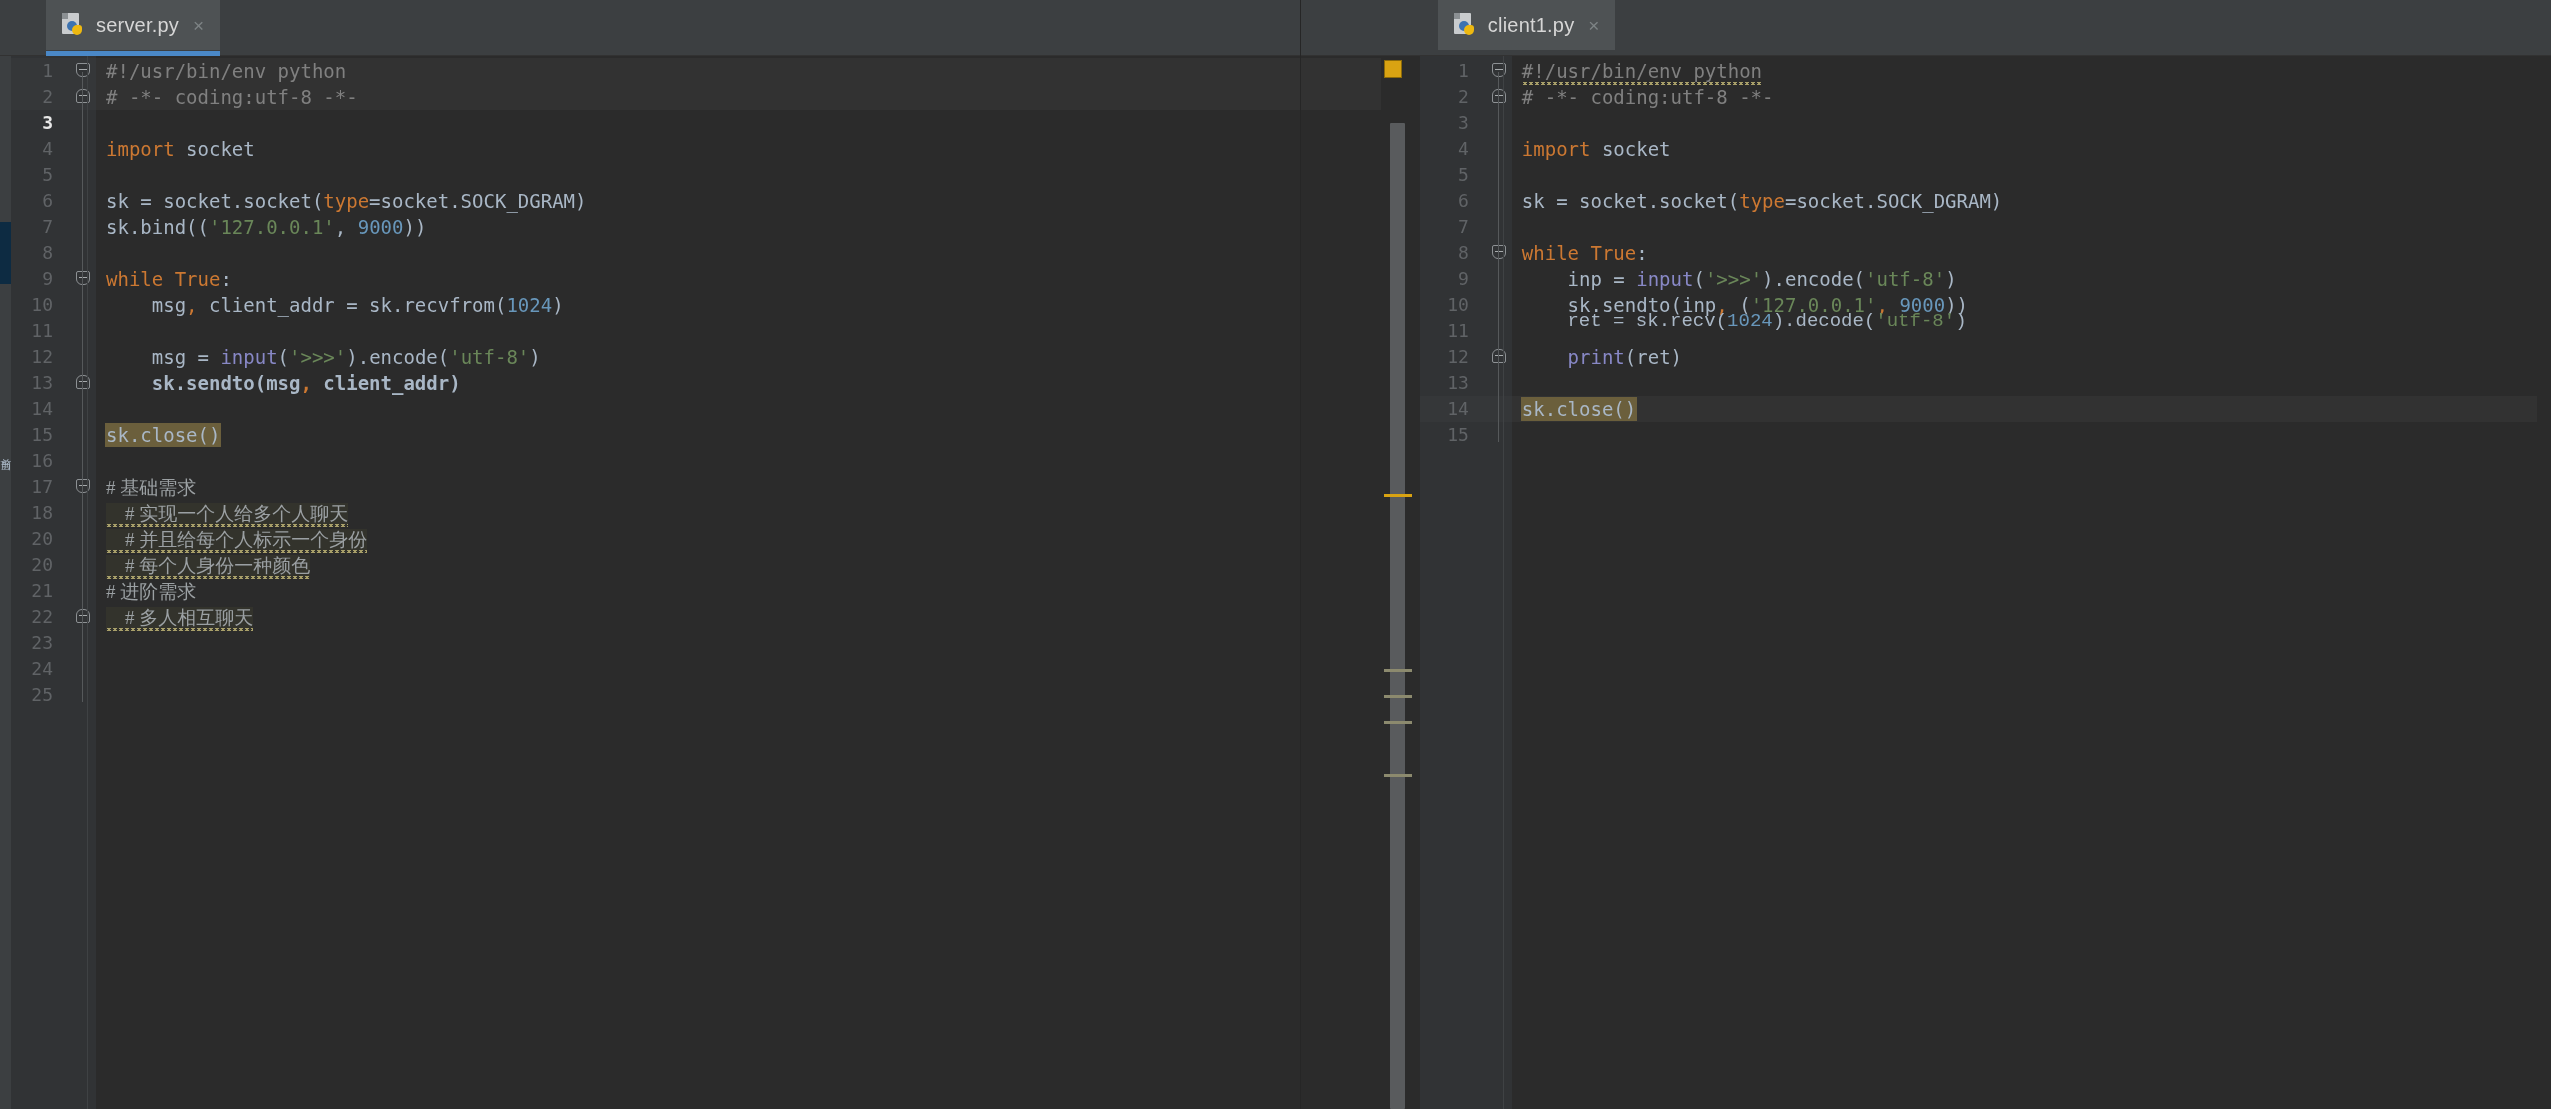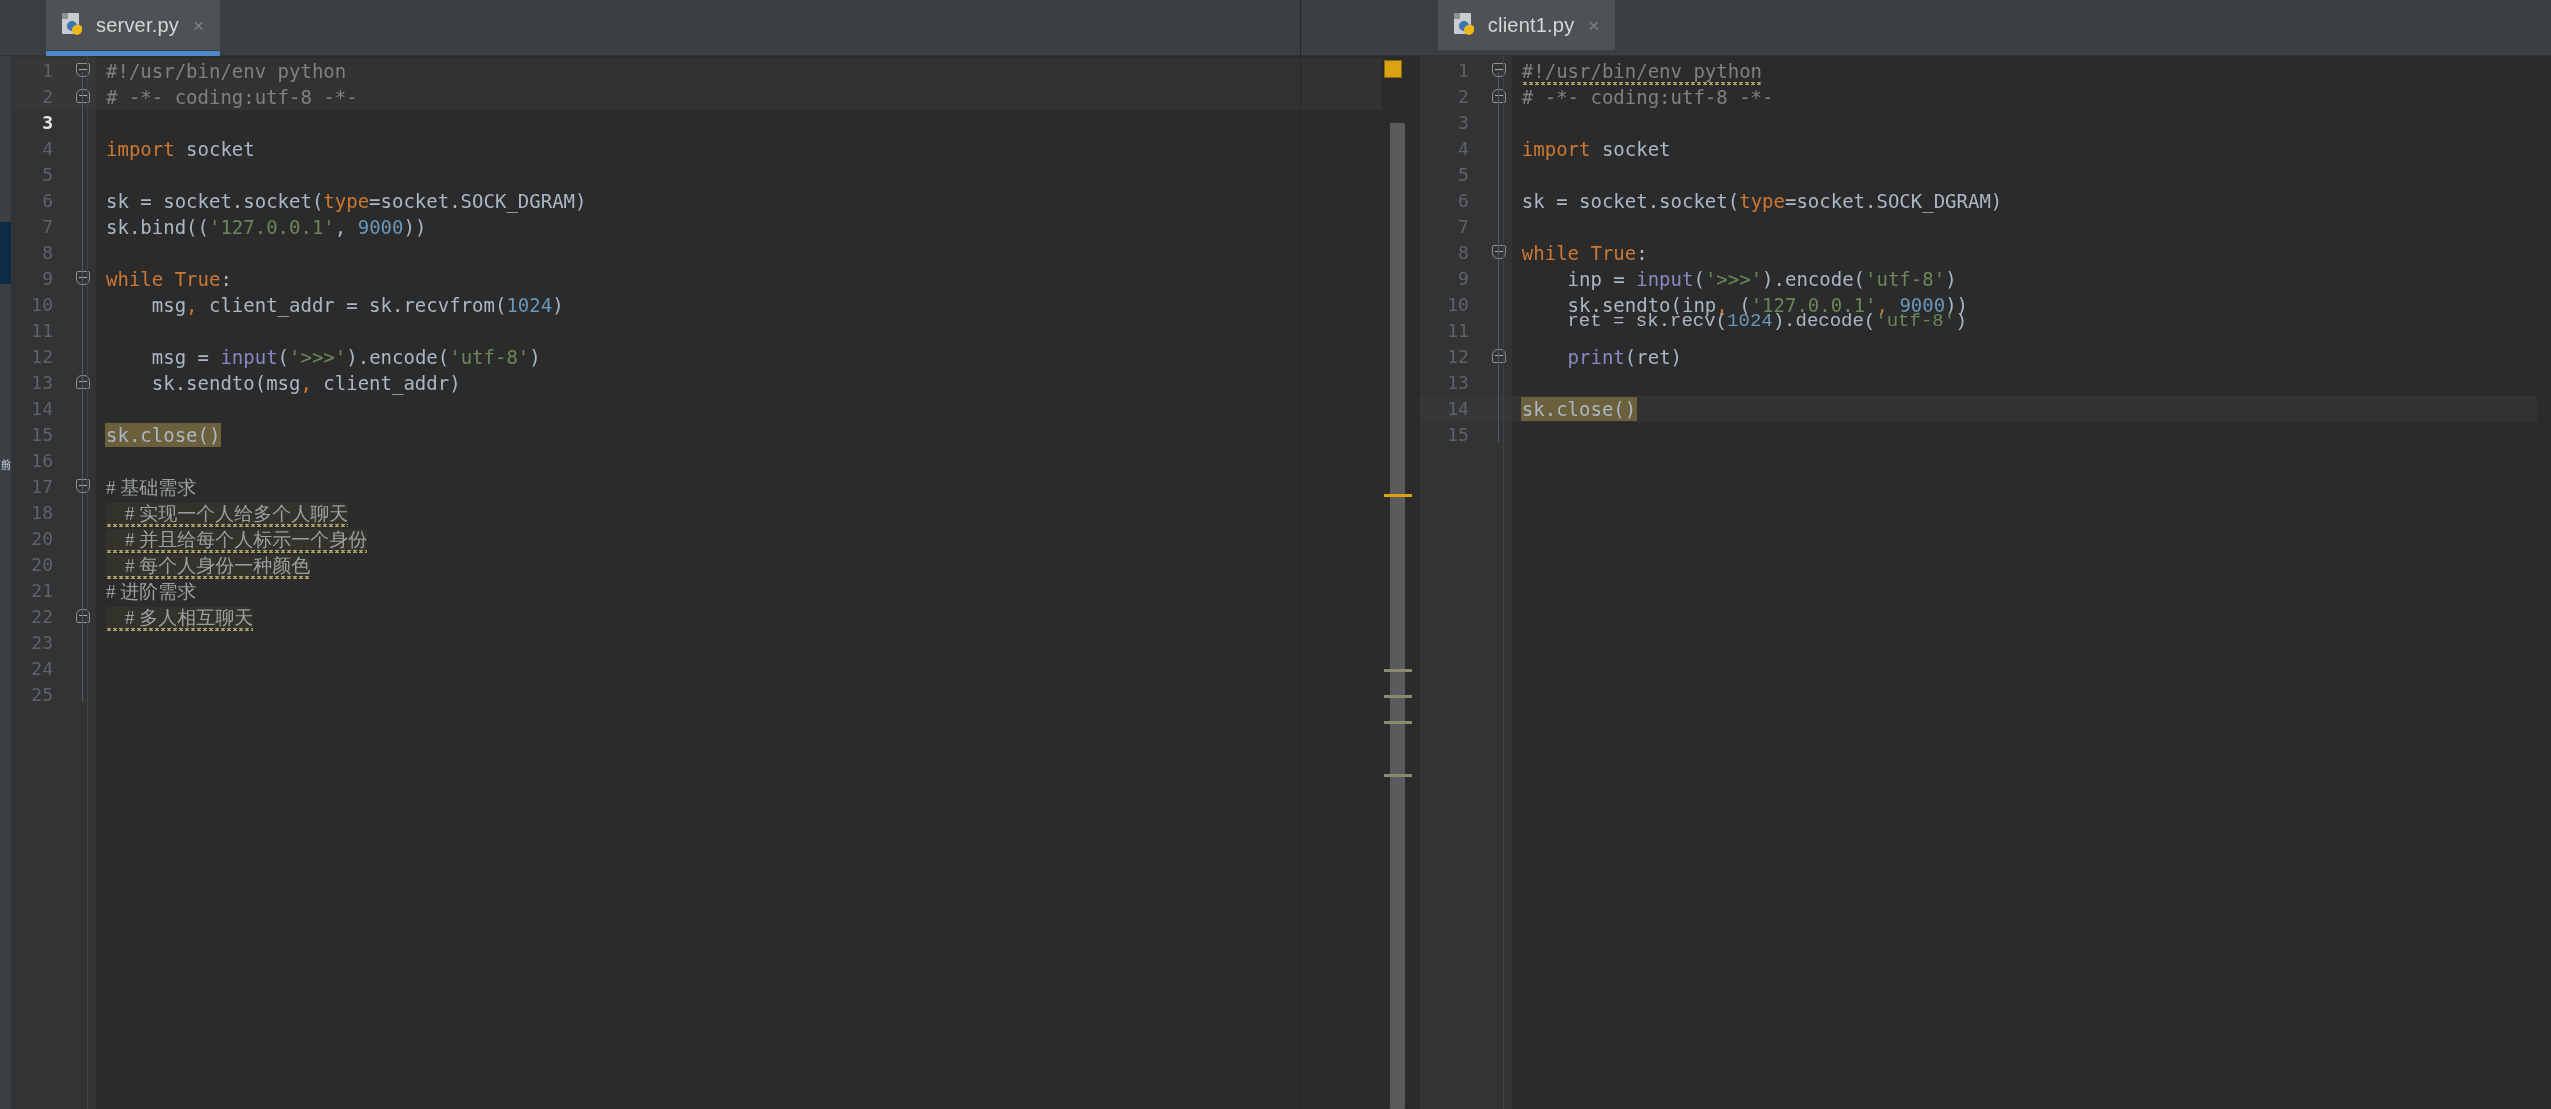--- a/index.html
+++ b/index.html
@@ -413,21 +413,21 @@
           <div class="cline" style="top: 28px;"><span class="cm"># -*- coding:utf-8 -*-</span></div>
           <div class="cline" style="top: 54px;"></div>
           <div class="cline" style="top: 80px;"><span class="kw">import </span><span class="id">socket</span></div>
           <div class="cline" style="top: 106px;"></div>
           <div class="cline" style="top: 132px;"><span class="id">sk = socket.socket(</span><span class="kw">type</span><span class="id">=socket.SOCK_DGRAM)</span></div>
           <div class="cline" style="top: 158px;"><span class="id">sk.bind((</span><span class="str">'127.0.0.1'</span><span class="id">, </span><span class="num">9000</span><span class="id">))</span></div>
           <div class="cline" style="top: 184px;"></div>
           <div class="cline" style="top: 210px;"><span class="kw">while </span><span class="kw">True</span><span class="id">:</span></div>
           <div class="cline" style="top: 236px;"><span class="id">    msg</span><span class="com">,</span><span class="id"> client_addr = sk.recvfrom(</span><span class="num">1024</span><span class="id">)</span></div>
           <div class="cline" style="top: 288px;"><span class="id">    msg = </span><span class="bi">input</span><span class="id">(</span><span class="str">'&gt;&gt;&gt;'</span><span class="id">).encode(</span><span class="str">'utf-8'</span><span class="id">)</span></div>
-          <div class="cline" style="top: 314px;"><span class="id">    sk.sendto(msg</span><span class="com">,</span><span class="id"> client_addr)</span></div>
+          <div class="cline" style="top: 314px; font-weight: bold;"><span class="id">    sk.sendto(msg</span><span class="com">,</span><span class="id"> client_addr)</span></div>
           <div class="cline" style="top: 340px;"></div>
           <div class="cline" style="top: 366px;"><span class="id hl-ident">sk.close()</span></div>
           <div class="cline" style="top: 392px;"></div>
           <div class="cline" style="top: 418px;"><span class="cmz"># 基础需求</span></div>
           <div class="cline" style="top: 470px;"><span class="cmz squiggle">    # 并且给每个人标示一个身份</span></div>
           <div class="cline" style="top: 444px;"><span class="cmz squiggle">    # 实现一个人给多个人聊天</span></div>
           <div class="cline" style="top: 496px;"><span class="cmz squiggle">    # 每个人身份一种颜色</span></div>
           <div class="cline" style="top: 522px;"><span class="cmz"># 进阶需求</span></div>
           <div class="cline" style="top: 548px;"><span class="cmz squiggle">    # 多人相互聊天</span></div>
           <div class="cline" style="top: 574px;"></div>

